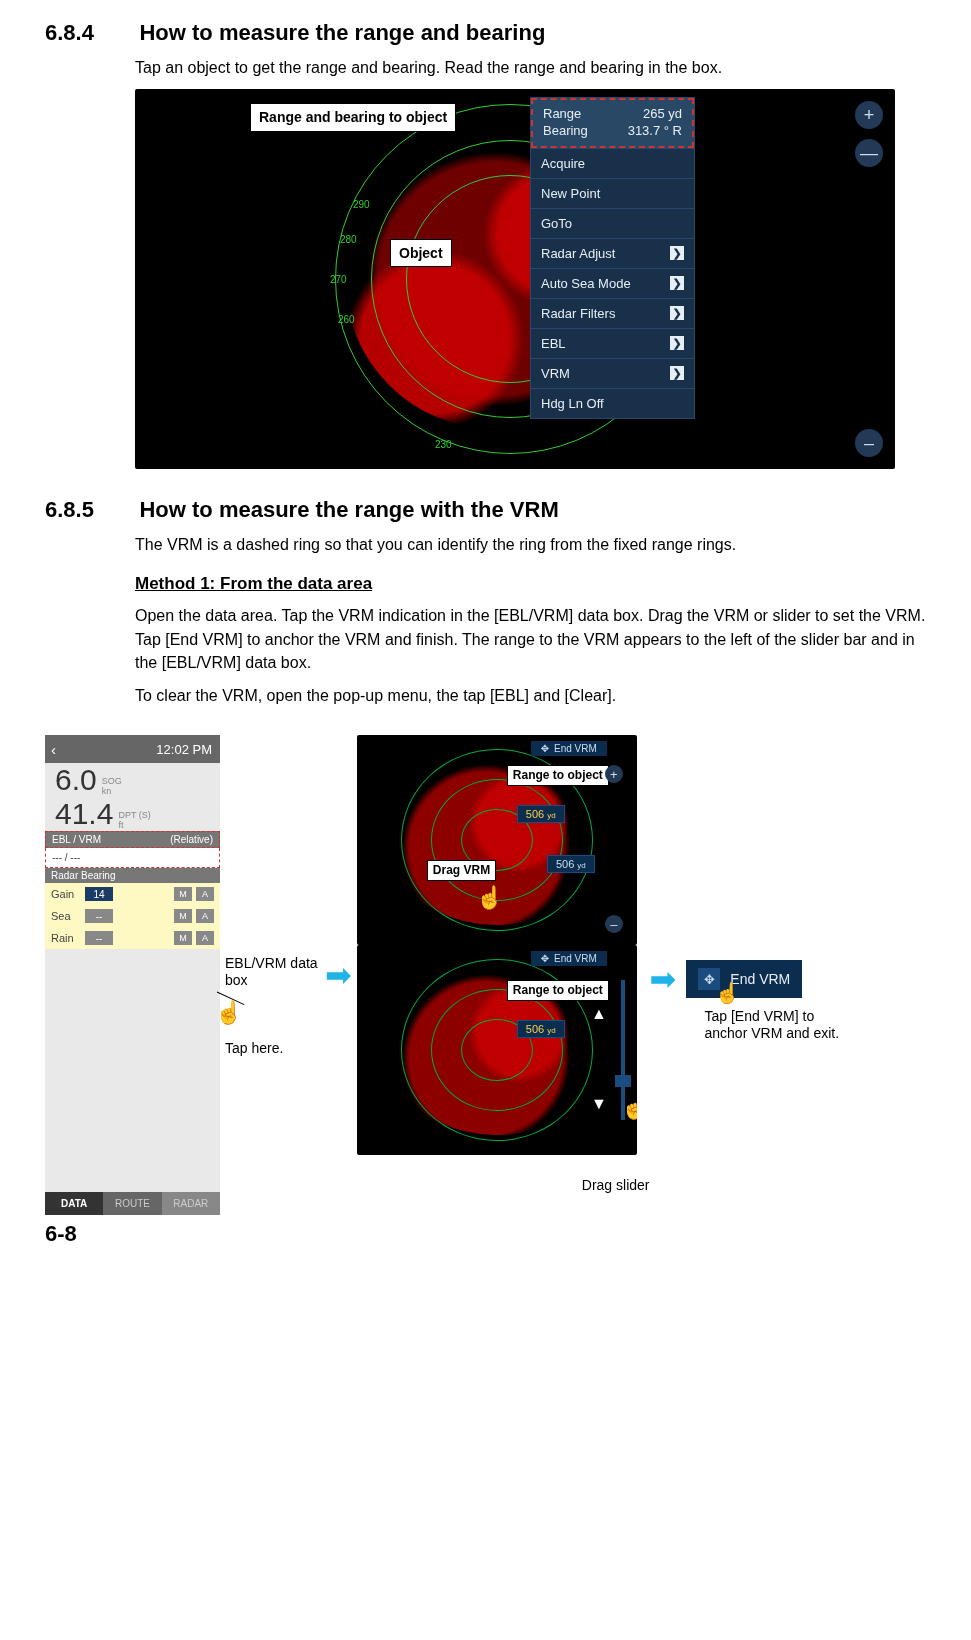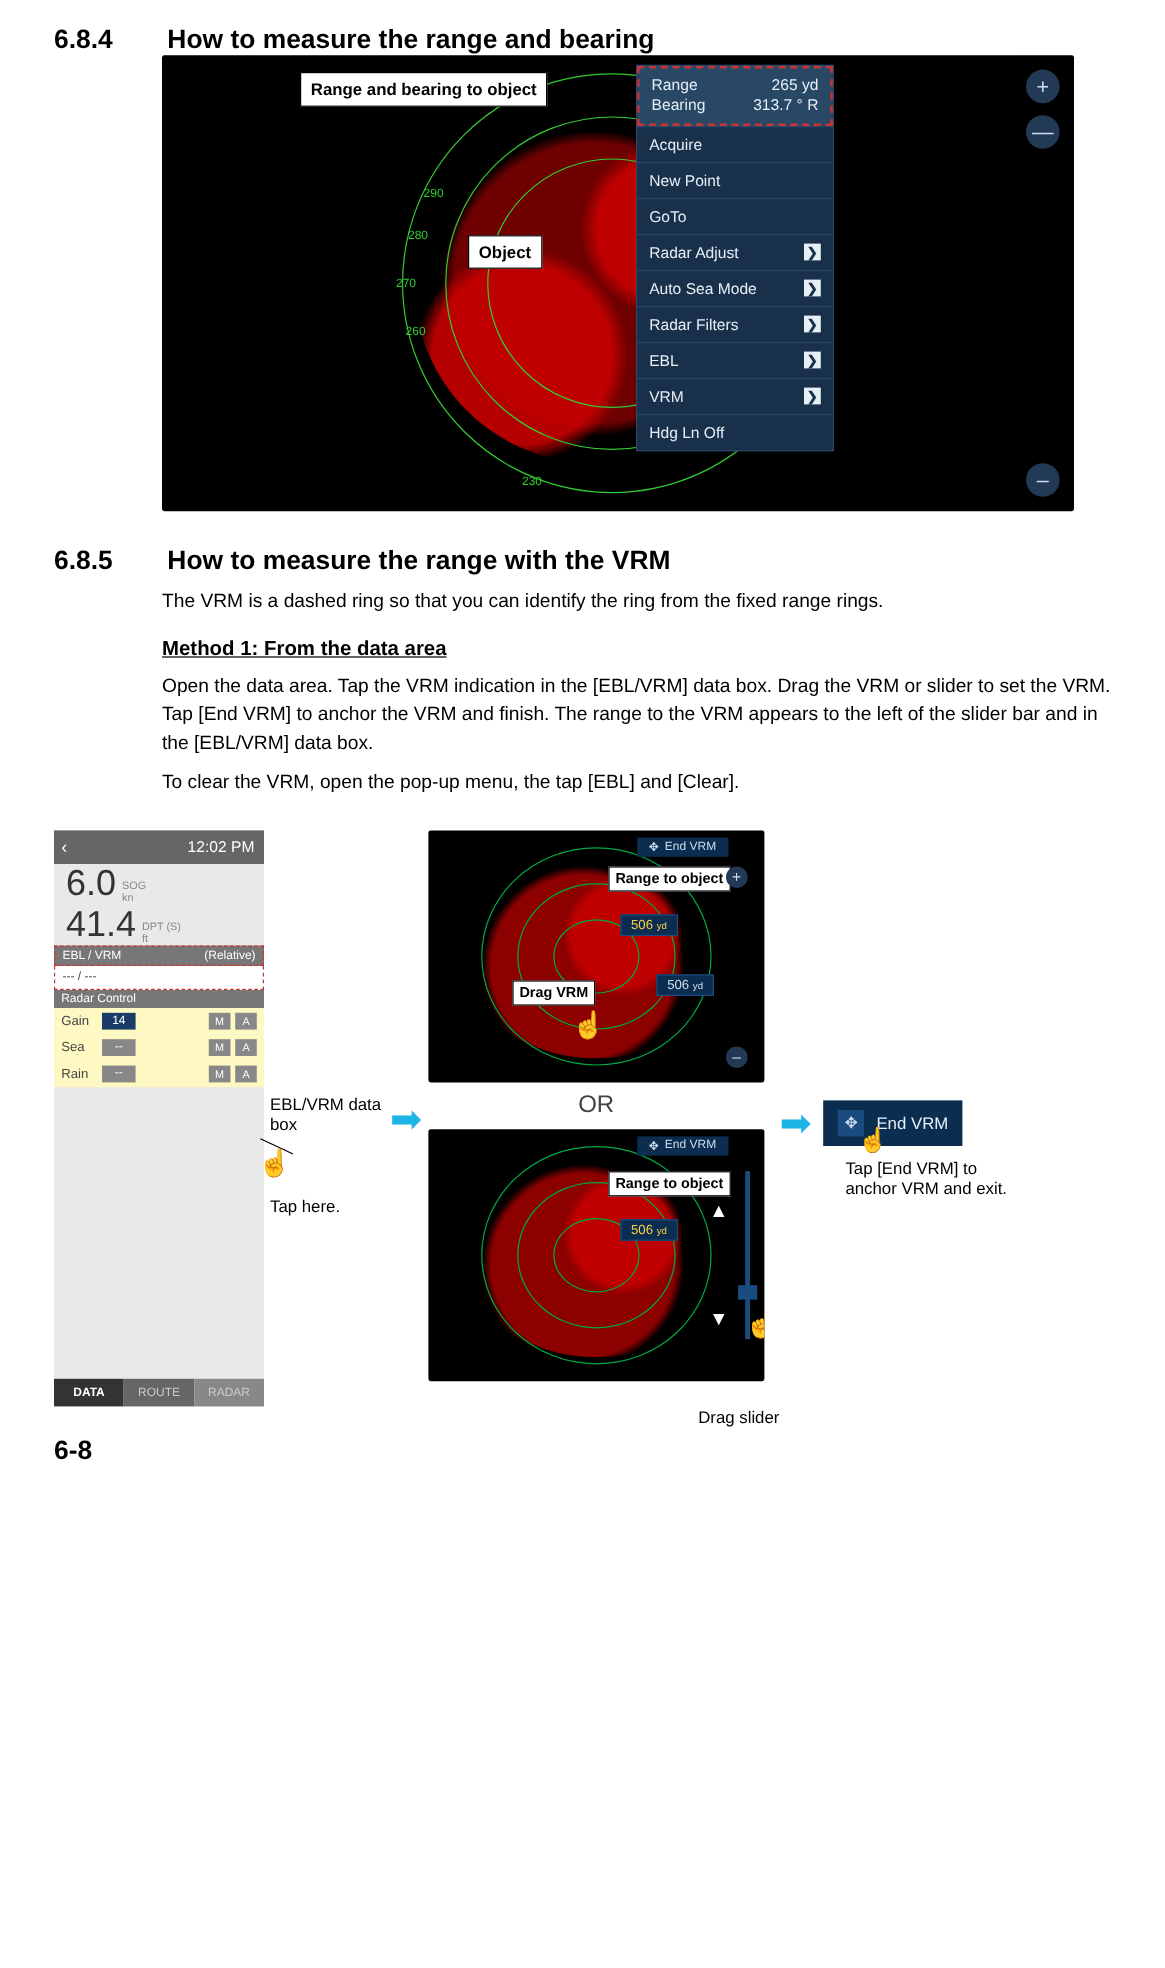--- a/index.html
+++ b/index.html
@@ -82,20 +82,21 @@
 </style>
 </head>
 <body>
 
 <div class="page">
 
 
   <div class="section">
     <span class="sec-num">6.8.4</span>
     <span class="sec-title">How to measure the range and bearing</span>
+    <p class="body-text">Tap an object to get the range and bearing. Read the range and bearing in the box.</p>
 
     
     <div class="fig1">
       <div class="clutter1"></div>
       <div class="sweep-circle"></div>
       <span class="ticks" style="left:195px; top:185px;">270</span>
       <span class="ticks" style="left:205px; top:145px;">280</span>
       <span class="ticks" style="left:218px; top:110px;">290</span>
       <span class="ticks" style="left:203px; top:225px;">260</span>
       <span class="ticks" style="left:545px; top:180px;">90</span>
@@ -188,21 +189,21 @@
       </div>
       <div class="data-line">
         <span class="data-big">41.4</span>
         <span class="data-unit"><span>DPT</span> <span>(S)</span><br><span>ft</span></span>
       </div>
       <div class="eblvrm-hdr">
         <span>EBL / VRM</span>
         <span>(Relative)</span>
       </div>
       <div class="eblvrm-val">---        /        ---</div>
-      <div class="radarctrl">Radar Control</div>
+      <div class="radarctrl">Radar Bearing</div>
       <div class="rc-row">
         <span style="width:30px;">Gain</span>
         <span class="rc-val">14</span>
         <span style="flex:1"></span>
         <span class="rc-btn">M</span>
         <span class="rc-btn">A</span>
       </div>
       <div class="rc-row">
         <span style="width:30px;">Sea</span>
         <span class="rc-val" style="background:#888;">--</span>
@@ -248,21 +249,20 @@
           </div>
         <div class="range-lab" style="left:150px; top:30px;"><span>Range to object</span></div>
         <div class="range-pill" style="left:160px; top:70px;"><span>506</span> <span style="font-size:8px;">yd</span></div>
         <div class="range-pill" style="right:42px; top:120px; color:#cde;"><span>506</span> <span style="font-size:8px;">yd</span></div>
         <div class="range-lab" style="left:70px; top:125px;"><span>Drag VRM</span></div>
         <span class="hand-icon" style="left:120px; top:150px; color:#fff;">☝</span>
         <div style="position:absolute; right:14px; top:30px; width:18px; height:18px; border-radius:50%; background:#223a55; color:#cde; display:flex;align-items:center;justify-content:center;font-size:13px;">+</div>
         <div style="position:absolute; right:14px; bottom:12px; width:18px; height:18px; border-radius:50%; background:#223a55; color:#cde; display:flex;align-items:center;justify-content:center;font-size:13px;">–</div>
       </div>
 
-      <div class="or-label">OR</div>
 
       <div class="radar-mini">
         <div class="clut"></div>
         <div class="circ" style="inset:14px 44px;"></div>
         <div class="circ" style="inset:44px 74px;"></div>
         <div class="circ" style="inset:74px 104px;"></div>
         <div class="endvrm-pill">
             <span>✥</span>
             <span>End VRM</span>
           </div>

